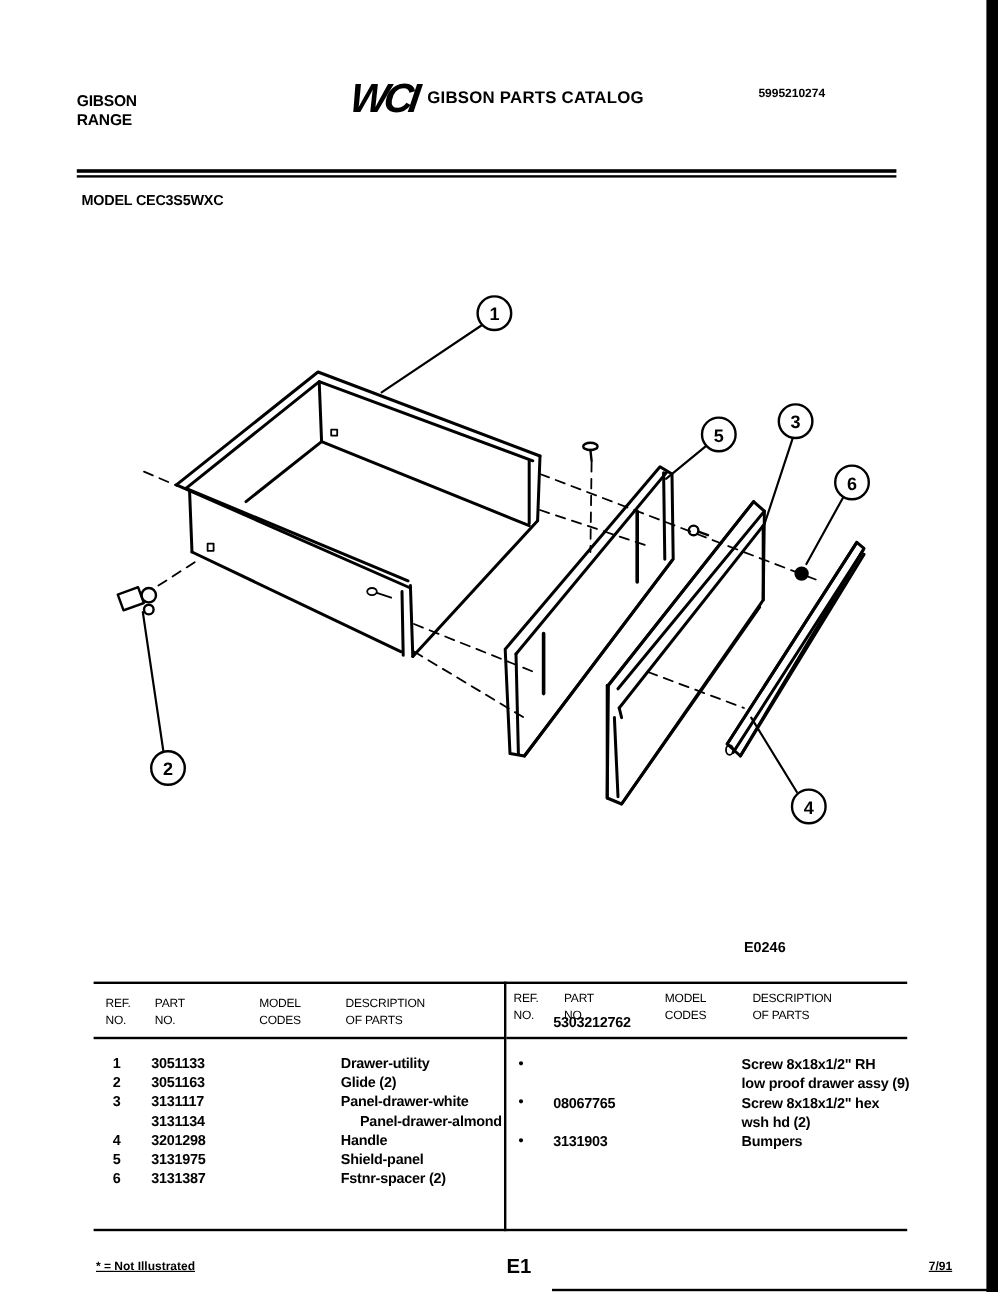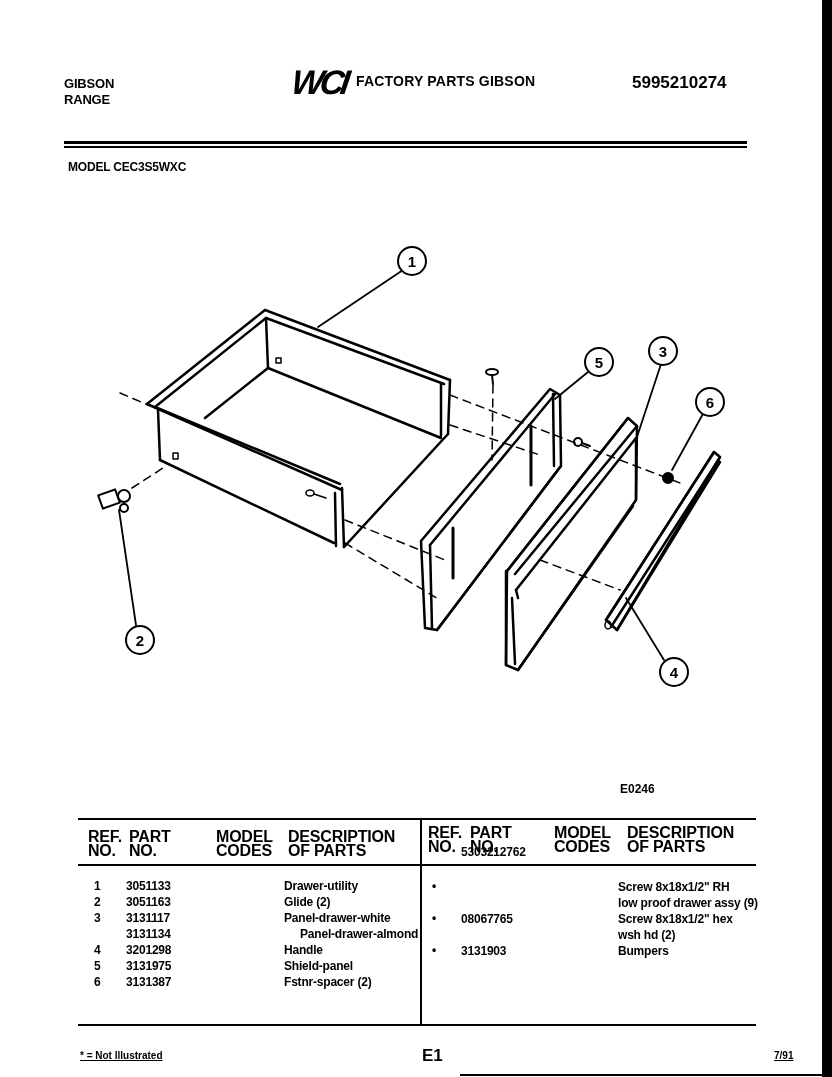--- a/index.html
+++ b/index.html
@@ -1,47 +1,47 @@
 <!DOCTYPE html>
 <html><head>
   <meta charset="utf-8">
   <style>
     html, body { margin:0; padding:0; background:#ffffff; }
     body { width:832px; height:1077px; position:relative; overflow:hidden; font-family:"Liberation Sans", sans-serif; color:#000; }
     .abs { position:absolute; }
     .hdr-left { left:64px; top:76px; font-size:13px; font-weight:bold; line-height:16px; letter-spacing:-0.2px; }
     .logo { left:292px; top:64px; font-size:34px; font-weight:bold; font-style:italic; letter-spacing:-4px; transform:skewX(-8deg); line-height:36px; }
     .catalog { left:356px; top:73px; font-size:14px; font-weight:bold; letter-spacing:0.2px; }
-    .catno { left:632px; top:73px; font-size:17px; font-weight:bold; }
+    .catno { left:632px; top:73px; font-size:10px; font-weight:bold; }
     .rule1 { left:64px; top:141px; width:683px; height:3px; background:#000; }
     .rule2 { left:64px; top:146px; width:683px; height:2px; background:#000; }
     .model { left:68px; top:160px; font-size:12px; font-weight:bold; letter-spacing:-0.2px; }
     .right-edge { left:822px; top:0; width:10px; height:1077px; background:#000; }
     svg.diagram { position:absolute; left:0; top:0; }
     .fig-id { left:620px; top:782px; font-size:12px; font-weight:bold; }
     .tbl-top { left:78px; top:818px; width:678px; height:2px; background:#000; }
     .tbl-div { left:420px; top:818px; width:2px; height:208px; background:#000; }
     .tbl-hline-l { left:78px; top:864px; width:342px; height:2px; background:#000; }
     .tbl-hline-r { left:422px; top:864px; width:334px; height:2px; background:#000; }
     .tbl-bot { left:78px; top:1024px; width:678px; height:2px; background:#000; }
-    .th { font-size:16px; font-weight:bold; line-height:14px; letter-spacing:-0.2px; }
+    .th { font-size:10px; font-weight:normal; line-height:14px; letter-spacing:-0.2px; }
     .td { font-size:12px; font-weight:bold; line-height:16px; letter-spacing:-0.2px; white-space:nowrap; }
     .foot { font-size:10px; font-weight:bold;text-decoration:underline; }
     .foot-e1 { font-size:17px; font-weight:bold; }
     .foot-rule { left:460px; top:1074px; width:372px; height:2px; background:#000; }
   </style>
 </head>
 <body>
 
 <div class="abs hdr-left">
   <div>GIBSON</div>
   <div>RANGE</div>
 </div>
 <div class="abs logo">WCI</div>
-<div class="abs catalog">FACTORY PARTS GIBSON</div>
+<div class="abs catalog">GIBSON PARTS CATALOG</div>
 <div class="abs catno">5995210274</div>
 <div class="abs rule1"></div>
 <div class="abs rule2"></div>
 <div class="abs model">MODEL CEC3S5WXC</div>
 
 <div class="abs right-edge"></div>
 
 <svg class="diagram" width="832" height="800" viewBox="0 0 832 800" fill="none" stroke="#000" stroke-linecap="round" stroke-linejoin="round">
 
   <g stroke-width="2.5">

